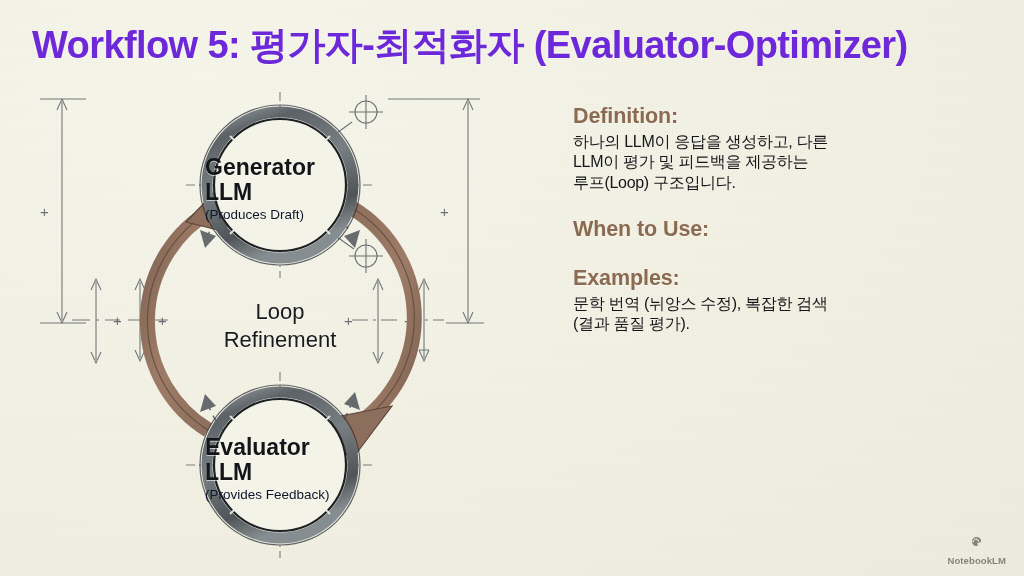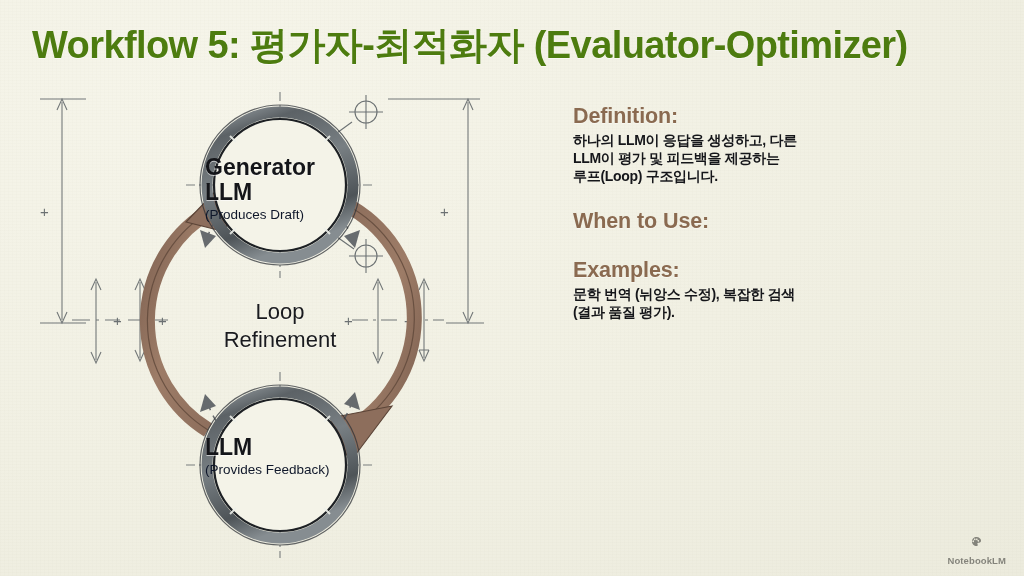--- a/index.html
+++ b/index.html
@@ -32,21 +32,21 @@
   }
 
   
   #title {
     position: absolute;
     left: 32px;
     top: 20px;
     width: 975px;
     font-size: 38px;
     font-weight: bold;
-    color: #4d7c0f;
+    color: #6d28d9;
     letter-spacing: -0.6px;
     white-space: nowrap;
     text-shadow: 0 1px 0 rgba(255,255,255,.55);
   }
 
   
   #diagram {
     position: absolute;
     left: 0;
     top: 70px;
@@ -105,22 +105,22 @@
   .block:last-child { margin-bottom: 0; }
   .block-heading {
     font-size: 21.5px;
     font-weight: bold;
     color: #8a6a50;
     margin: 0 0 3px 0;
     letter-spacing: -0.1px;
     text-shadow: 0 1px 0 rgba(255,255,255,.45);
   }
   .block-body {
-    font-size: 14px;
-    font-weight: bold;
+    font-size: 16px;
+    font-weight: normal;
     color: #15161a;
     line-height: 1.27;
     letter-spacing: -0.3px;
   }
   .block-body span { display: block; }
 
   
   #watermark {
     position: absolute;
     right: 18px;
@@ -288,20 +288,21 @@
     </g>
   </svg>
 
   <div class="node-label" id="gen-label">
     <span class="node-title">Generator</span>
     <span class="node-title">LLM</span>
     <span class="node-sub">(Produces Draft)</span>
   </div>
 
   <div class="node-label" id="eval-label">
+    <span class="node-title">Evaluator</span>
     <span class="node-title">LLM</span>
     <span class="node-sub">(Provides Feedback)</span>
   </div>
 
   <div id="center-label">
     <span>Loop</span>
     <span>Refinement</span>
   </div>
 </div>
 

